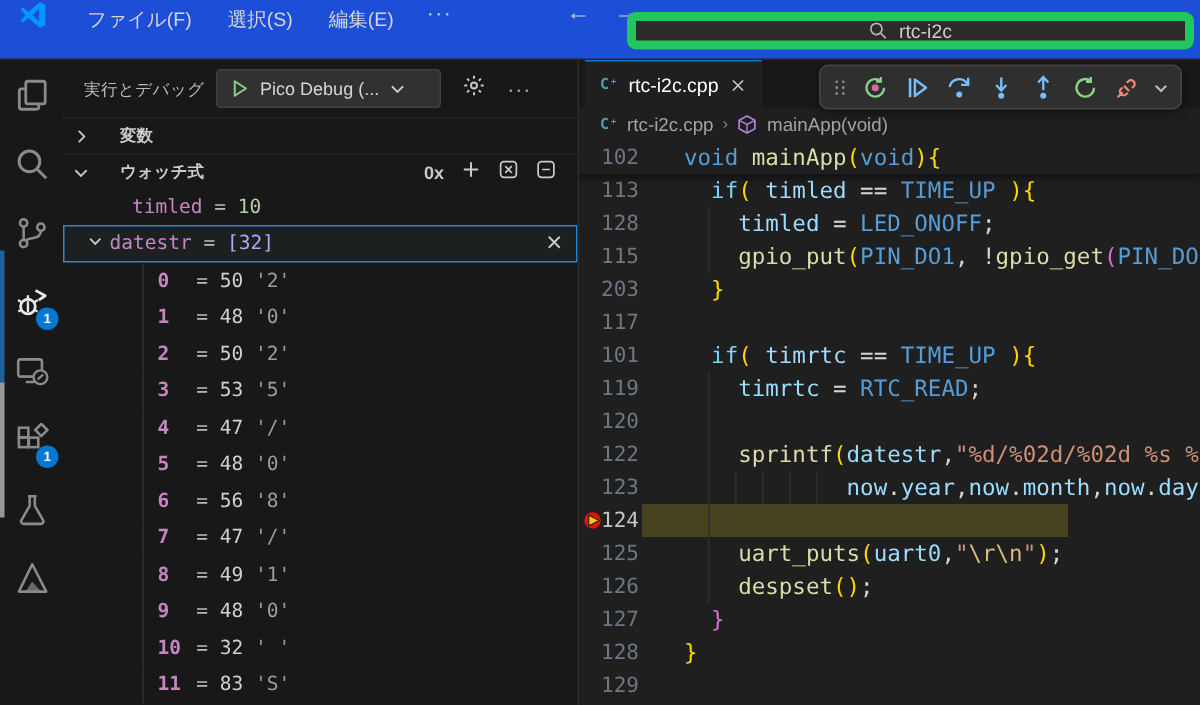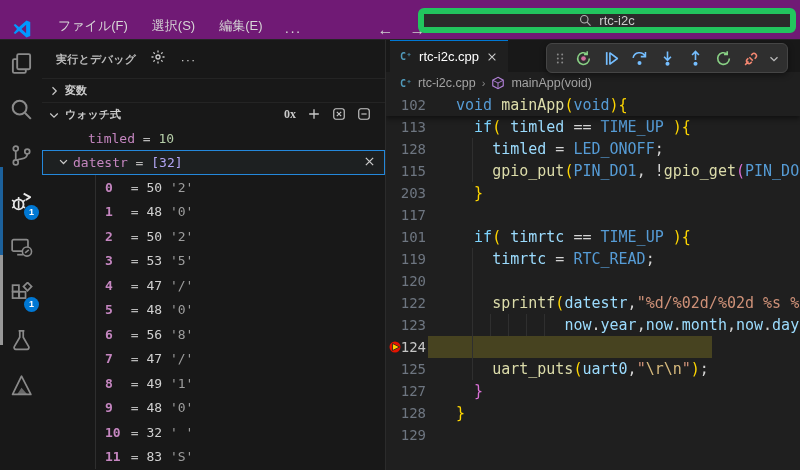--- a/index.html
+++ b/index.html
@@ -2,21 +2,21 @@
 <html><head>
 <meta charset="utf-8">
 <style>
   * { margin:0; padding:0; box-sizing:border-box; }
   html,body { width:800px; height:470px; overflow:hidden; background:#1f1f1f;
     font-family:"Liberation Sans", sans-serif; }
   .app { position:relative; width:800px; height:470px; background:#1f1f1f; color:#cccccc; }
 
   
   .titlebar { position:absolute; left:0; top:0; width:800px; height:40px;
-    background:#701a75; display:flex; align-items:flex-end; border-bottom:1px solid #252525; }
+    background:#1d4ed8; display:flex; align-items:flex-start; border-bottom:1px solid #252525; }
   .vscode-logo { width:20px; height:20px; margin:0 14px 0 12px; flex:0 0 auto; }
   .menu-item { padding:0 12px; font-size:13px; color:#d6d6d6; height:26px; line-height:26px;
     border-radius:5px; cursor:default; }
   .menu-more { padding:0 10px; font-size:14px; color:#d6d6d6; letter-spacing:1px; }
   .nav-arrows { display:flex; gap:16px; margin-left:66px; font-size:16px; color:#d0d0d0; }
   .search-pill { position:absolute; left:418px; top:8px; width:378px; height:25px;
     background:#2b2b2b; border:6px solid #22c55e; border-radius:6px;
     display:flex; align-items:center; justify-content:center; gap:7px;
     font-size:13px; color:#cccccc; }
   .search-pill svg { opacity:.85; }
@@ -31,31 +31,31 @@
   .ab-badge { position:absolute; right:3px; bottom:4px; min-width:15px; height:15px;
     background:#0078d4; color:#fff; border-radius:50%; font-size:9px; line-height:15px;
     text-align:center; font-weight:bold; }
   .edge-strip-blue { position:absolute; left:0; top:167px; width:3px; height:88px; background:#1d6fb4; opacity:.85; }
   .edge-strip-gray { position:absolute; left:0; top:255px; width:3px; height:90px; background:#b9b9b9; opacity:.8; }
 
   
   .sidebar { position:absolute; left:42px; top:40px; width:344px; height:430px;
     background:#181818; border-right:1px solid #2b2b2b; overflow:hidden; }
   .sb-header { height:38px; display:flex; align-items:center; padding:0 8px 0 14px; gap:8px; }
-  .sb-title { font-size:11px; font-weight:bold; color:#bbbbbb; letter-spacing:.3px; white-space:nowrap; }
+  .sb-title { font-size:11px; font-weight:normal; color:#bbbbbb; letter-spacing:.3px; white-space:nowrap; }
   .debug-config { height:26px; background:#313131; border:1px solid #3f3f3f; border-radius:3px;
     display:flex; align-items:center; gap:6px; padding:0 8px; min-width:150px; }
   .debug-config .cfg-label { font-size:12px; color:#d6d6d6; white-space:nowrap; }
   .sb-gear { margin-left:6px; color:#c9c9c9; }
   .sb-more { margin-left:6px; color:#c9c9c9; font-size:13px; letter-spacing:1px; }
-  .section-row { height:24px; display:flex; align-items:center; gap:5px; padding-left:6px;
+  .section-row { height:24px; display:flex; align-items:center; gap:20px; padding-left:6px;
     border-top:1px solid #242424; font-size:11px; font-weight:bold; color:#cccccc; }
   .section-row .spacer { flex:1; }
   .watch-actions { display:flex; align-items:center; gap:11px; padding-right:14px; color:#c9c9c9; }
-  .watch-actions .wa { font-weight:bold; font-size:12px;font-family:Liberation Serif, serif; }
+  .watch-actions .wa { font-weight:bold; font-size:12px; }
   .watch-rows { font-family:"DejaVu Sans Mono", monospace; font-size:13px; }
   .w-row { height:24px; display:flex; align-items:center; white-space:pre; position:relative; }
   .w-row .chev { margin:0 4px 0 16px; color:#c9c9c9; }
   .w-row.plain { padding-left:46px; }
   .w-name { color:#c586c0; }
   .w-eq { color:#b9b9b9; }
   .w-num { color:#b5cea8; }
   .w-arr { color:#b3a6f5; }
   .w-row.selected { height:25px; outline:1px solid #2488db; outline-offset:-1px; background:#1d2021; }
   .w-close { position:absolute; right:9px; top:5px; color:#cccccc; }
@@ -185,20 +185,29 @@
             <path d="M8 9.5l4 4.5H5z" fill="currentColor" opacity=".7"></path>
           </svg></span>
       </div>
     </div>
   <div class="edge-strip-blue"></div>
   <div class="edge-strip-gray"></div>
 
   <div class="sidebar">
     <div class="sb-header">
       <span class="sb-title">実行とデバッグ</span>
+      <div class="debug-config">
+        <svg width="14" height="14" viewBox="0 0 16 16">
+            <path d="M4 2.5 12.5 8 4 13.5z" fill="none" stroke="#89d185" stroke-width="1.5" stroke-linejoin="round"></path>
+          </svg>
+        <span class="cfg-label">Pico Debug (...</span>
+        <svg width="12" height="12" viewBox="0 0 16 16">
+            <path d="M3 6 8 11 13 6" fill="none" stroke="#c9c9c9" stroke-width="1.6"></path>
+          </svg>
+      </div>
       <span class="sb-gear">
         <svg width="16" height="16" viewBox="0 0 16 16">
             <circle cx="8" cy="8" r="2" fill="none" stroke="#c9c9c9" stroke-width="1.3"></circle>
             <path d="M8 1.5v2M8 12.5v2M1.5 8h2M12.5 8h2M3.4 3.4l1.4 1.4M11.2 11.2l1.4 1.4M12.6 3.4l-1.4 1.4M4.8 11.2l-1.4 1.4" stroke="#c9c9c9" stroke-width="1.3"></path>
           </svg>
       </span>
       <span class="sb-more">···</span>
     </div>
 
     <div class="section-row">
@@ -341,19 +350,20 @@
         <div class="code-line"><span class="ln">101</span><span class="code-text"><span class="tk-p">  </span><span class="tk-c">if</span><span class="tk-g">(</span><span class="tk-p"> </span><span class="tk-v">timrtc</span><span class="tk-p"> == </span><span class="tk-k">TIME_UP</span><span class="tk-p"> </span><span class="tk-g">)</span><span class="tk-g">{</span></span></div>
         <div class="code-line"><span class="guide" style="left:86px"></span><span class="ln">119</span><span class="code-text"><span class="tk-p">    </span><span class="tk-v">timrtc</span><span class="tk-p"> = </span><span class="tk-k">RTC_READ</span><span class="tk-p">;</span></span></div>
         <div class="code-line"><span class="guide" style="left:86px"></span><span class="ln">120</span></div>
         <div class="code-line"><span class="guide" style="left:86px"></span><span class="ln">122</span><span class="code-text"><span class="tk-p">    </span><span class="tk-f">sprintf</span><span class="tk-g">(</span><span class="tk-v">datestr</span><span class="tk-p">,</span><span class="tk-s">"%d/%02d/%02d %s %02</span></span></div>
         <div class="code-line"><span class="guide" style="left:86px"></span><span class="guide" style="left:104px"></span><span class="guide" style="left:122px"></span><span class="guide" style="left:140px"></span><span class="guide" style="left:158px"></span><span class="ln">123</span><span class="code-text"><span class="tk-p">            </span><span class="tk-v">now</span><span class="tk-p">.</span><span class="tk-v">year</span><span class="tk-p">,</span><span class="tk-v">now</span><span class="tk-p">.</span><span class="tk-v">month</span><span class="tk-p">,</span><span class="tk-v">now</span><span class="tk-p">.</span><span class="tk-v">day</span><span class="tk-p">,</span></span></div>
         <div class="code-line current"><span class="cl-bg"></span><span class="guide" style="left:86px"></span><span class="bp"><svg width="16" height="16" viewBox="0 0 16 16">
               <circle cx="7" cy="8" r="5.5" fill="#e51400"></circle>
               <path d="M4.5 4.5 11.5 8 4.5 11.5z" fill="#ffcc00" stroke="#1f1f1f" stroke-width=".8"></path>
             </svg></span><span class="ln">124</span></div>
         <div class="code-line"><span class="guide" style="left:86px"></span><span class="ln">125</span><span class="code-text"><span class="tk-p">    </span><span class="tk-f">uart_puts</span><span class="tk-g">(</span><span class="tk-v">uart0</span><span class="tk-p">,</span><span class="tk-s">"</span><span class="tk-e">\r\n</span><span class="tk-s">"</span><span class="tk-g">)</span><span class="tk-p">;</span></span></div>
+        <div class="code-line"><span class="guide" style="left:86px"></span><span class="ln">126</span><span class="code-text"><span class="tk-p">    </span><span class="tk-f">despset</span><span class="tk-g">()</span><span class="tk-p">;</span></span></div>
         <div class="code-line"><span class="ln">127</span><span class="code-text"><span class="tk-p">  </span><span class="tk-m">}</span></span></div>
         <div class="code-line"><span class="ln">128</span><span class="code-text"><span class="tk-g">}</span></span></div>
         <div class="code-line"><span class="ln">129</span><span class="code-text"></span></div>
       </div>
   </div>
 
 </div>
 
 </body></html>

